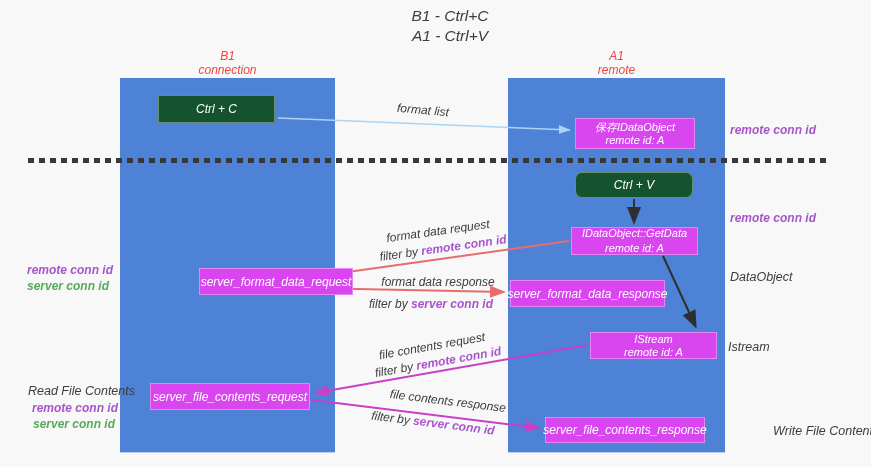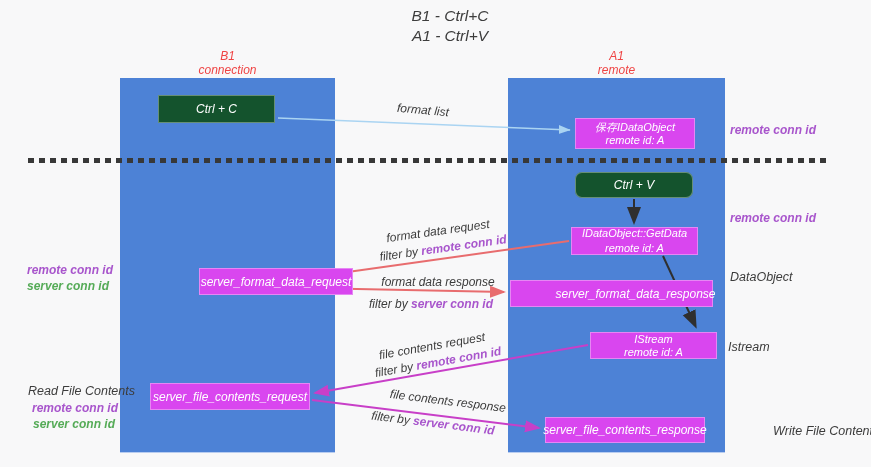--- a/index.html
+++ b/index.html
@@ -46,21 +46,21 @@
   }
   .node.green{background:#14532d;font-size:12px;}
   .node.orange{background:#d946ef;font-size:12px;}
   .node.two-line{font-size:11px;line-height:13px;}
 
   .n-ctrl-c{left:158px;top:95px;width:117px;height:28px;}
   .n-save{left:575px;top:118px;width:120px;height:31px;}
   .n-ctrl-v{left:575px;top:172px;width:118px;height:26px;border-radius:7px;}
   .n-getdata{left:571px;top:227px;width:127px;height:28px;justify-content:space-between;}
   .n-fmt-req{left:152px;top:268px;width:154px;height:27px;margin-left:47px;}
-  .n-fmt-resp{left:510px;top:280px;width:155px;height:27px;padding-left:48px;}
+  .n-fmt-resp{left:510px;top:280px;width:155px;height:27px;}
   .n-istream{left:590px;top:332px;width:127px;height:27px;}
   .n-file-req{left:150px;top:383px;width:160px;height:27px;}
   .n-file-resp{left:545px;top:417px;width:160px;height:26px;}
 
   svg.arrows{position:absolute;left:0;top:0;width:871px;height:467px;pointer-events:none;}
 
   .edge-label{
     position:absolute;font-size:12px;color:#3c3c3c;white-space:nowrap;
     transform-origin:center;
   }

